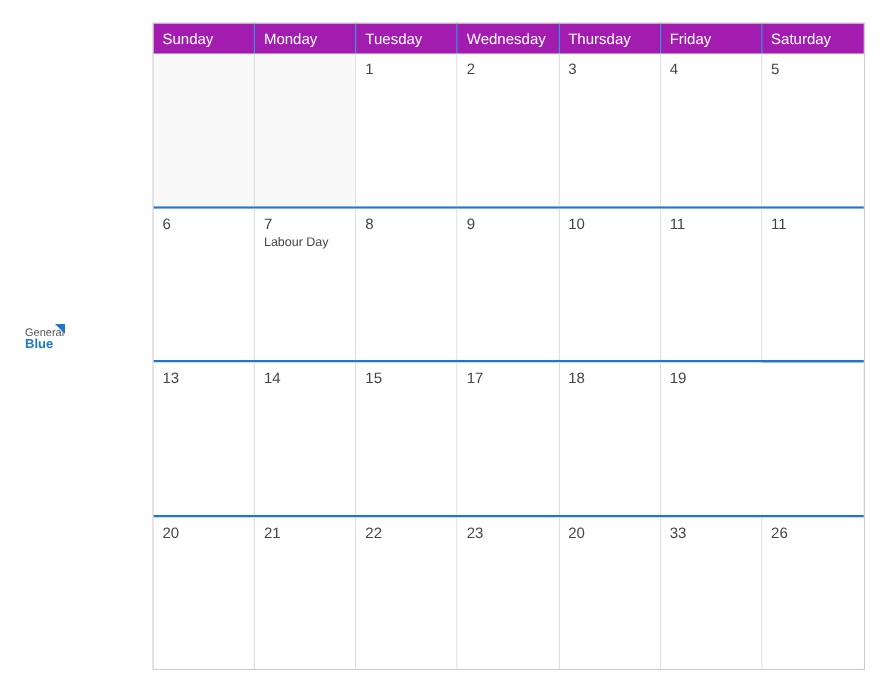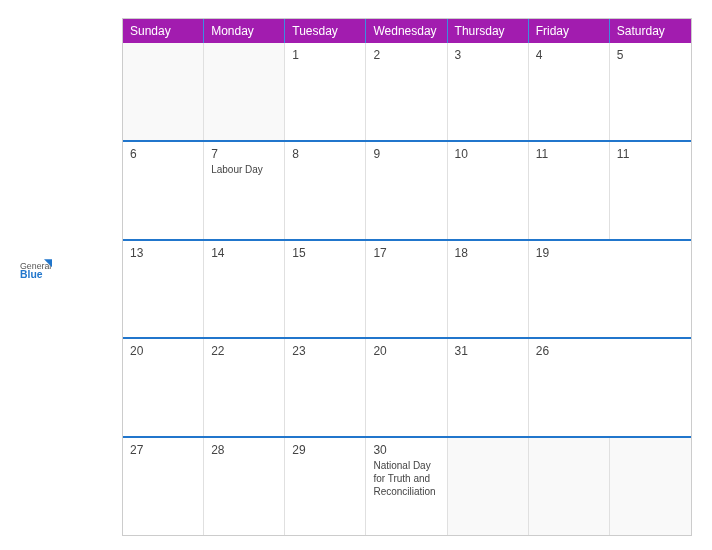--- a/index.html
+++ b/index.html
@@ -190,48 +190,33 @@
           </div>
           <div class="day-cell">
             <span class="day-num">19</span>
           </div>
         </div>
         <div class="week">
           <div class="day-cell">
             <span class="day-num">20</span>
           </div>
           <div class="day-cell">
+            <span class="day-num">21</span>
+          </div>
+          <div class="day-cell">
             <span class="day-num">22</span>
           </div>
           <div class="day-cell">
             <span class="day-num">23</span>
           </div>
           <div class="day-cell">
             <span class="day-num">20</span>
           </div>
           <div class="day-cell">
-            <span class="day-num">31</span>
+            <span class="day-num">33</span>
           </div>
           <div class="day-cell">
             <span class="day-num">26</span>
           </div>
-        </div>
-        <div class="week">
-          <div class="day-cell">
-            <span class="day-num">27</span>
-          </div>
-          <div class="day-cell">
-            <span class="day-num">28</span>
-          </div>
-          <div class="day-cell">
-            <span class="day-num">29</span>
-          </div>
-          <div class="day-cell">
-            <span class="day-num">30</span>
-            <div class="day-event">National Day for Truth and Reconciliation</div>
-          </div>
-          <div class="day-cell empty"></div>
-          <div class="day-cell empty"></div>
-          <div class="day-cell empty"></div>
         </div>
       </div>
   </div>
 </div>
 
 </body></html>

